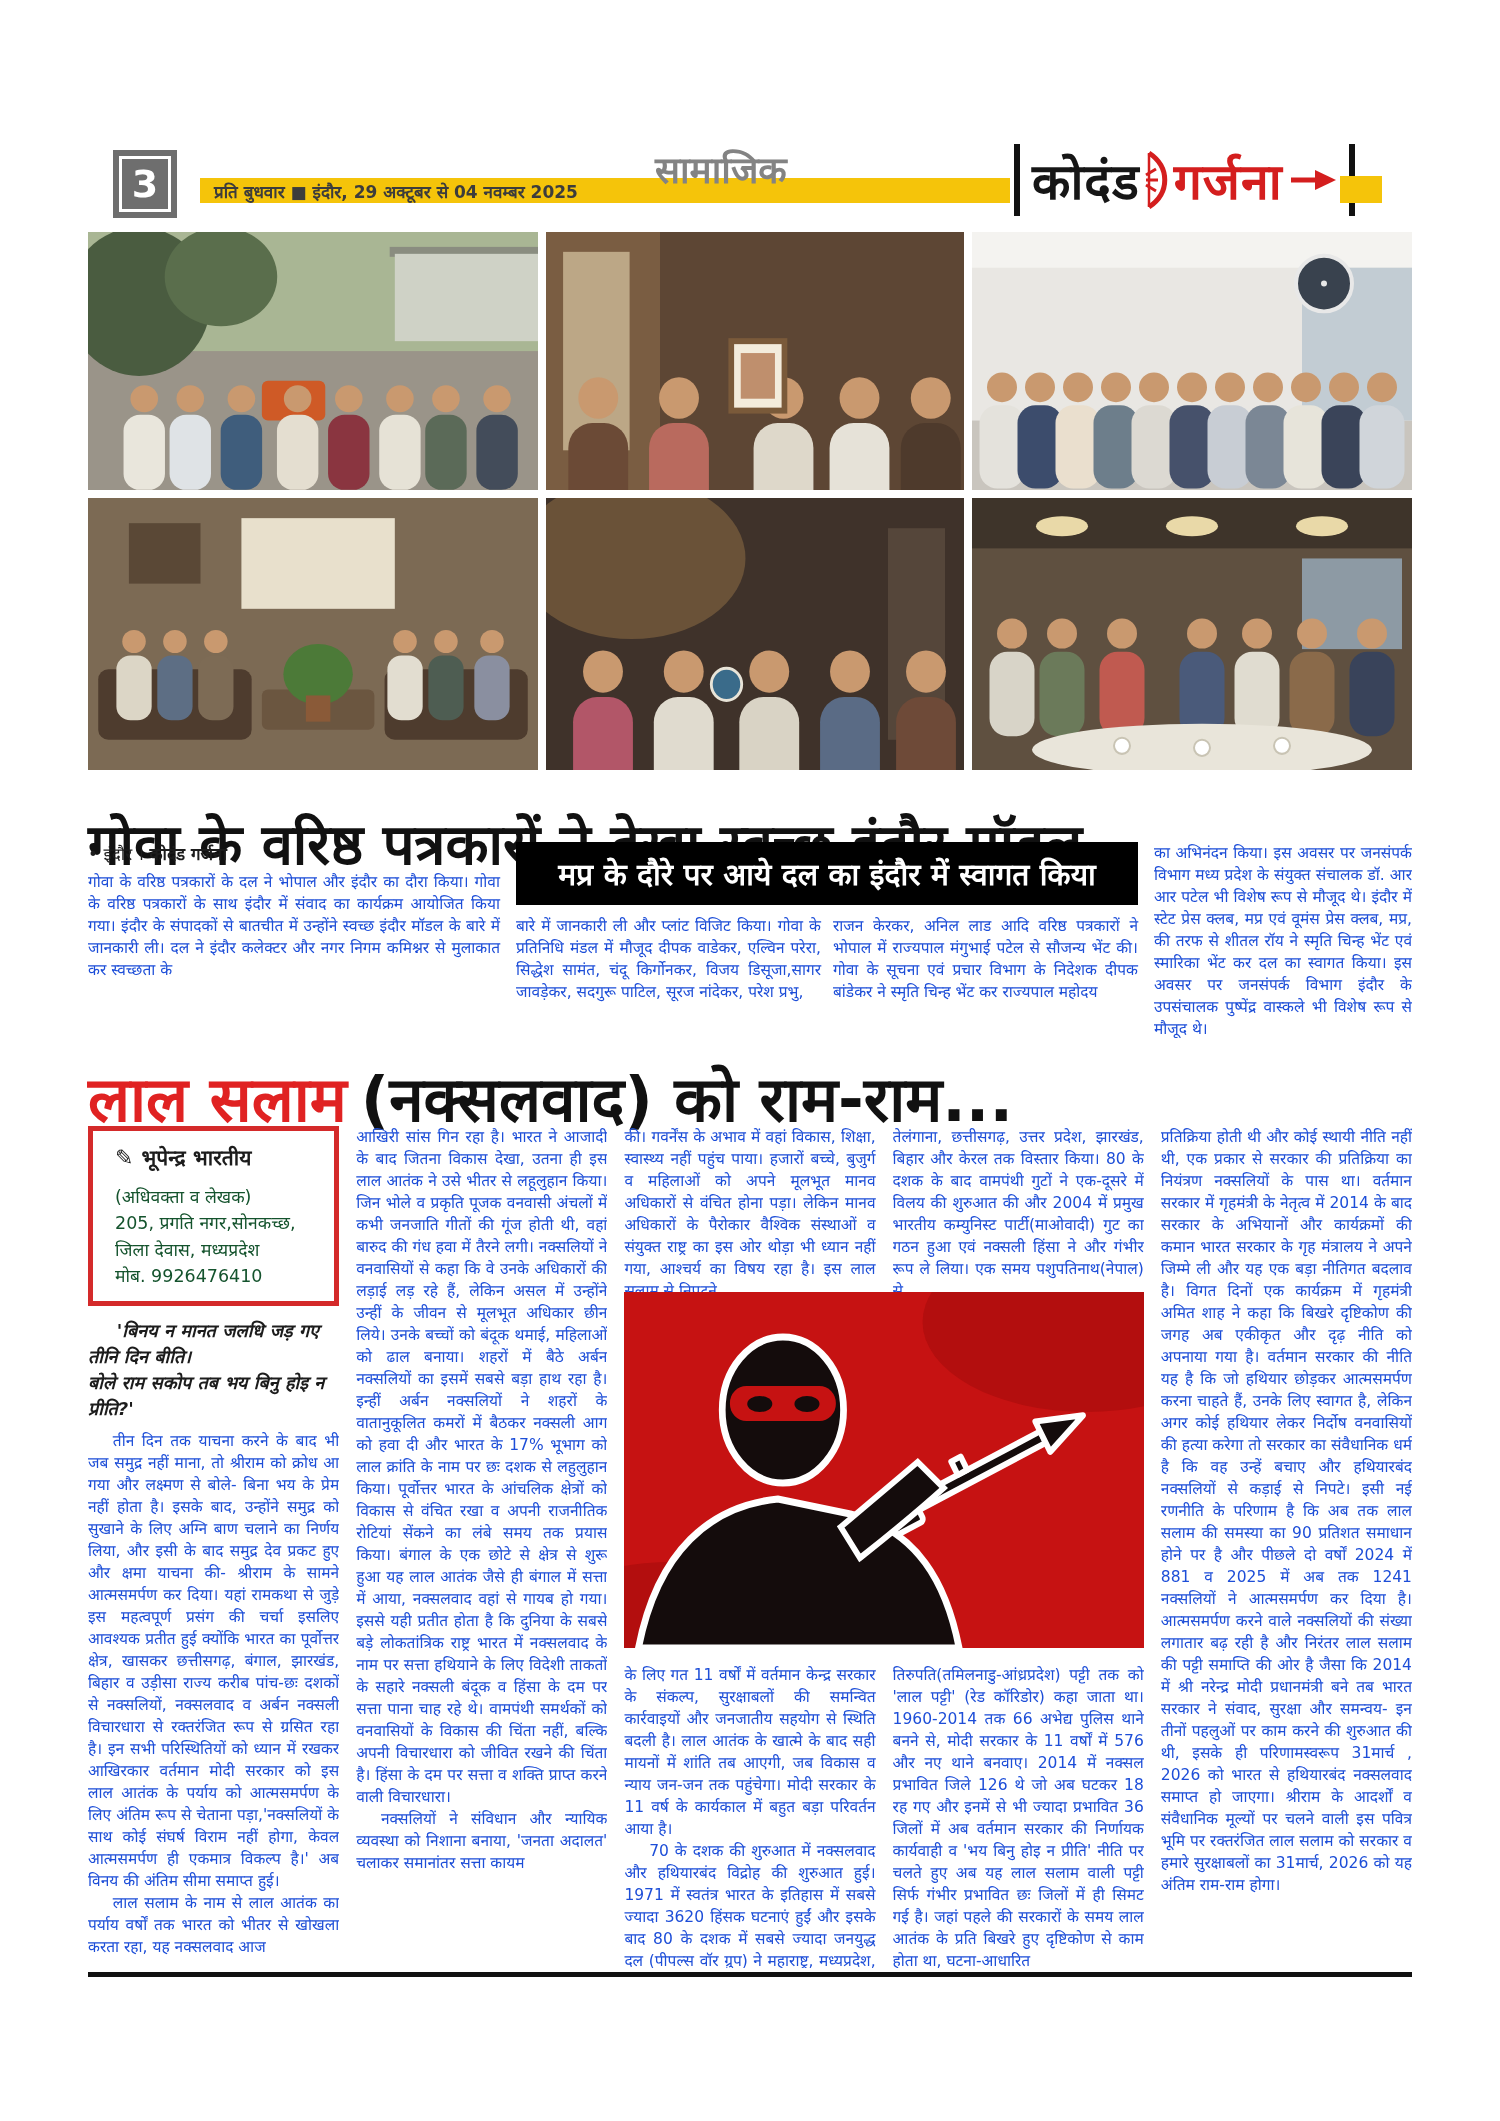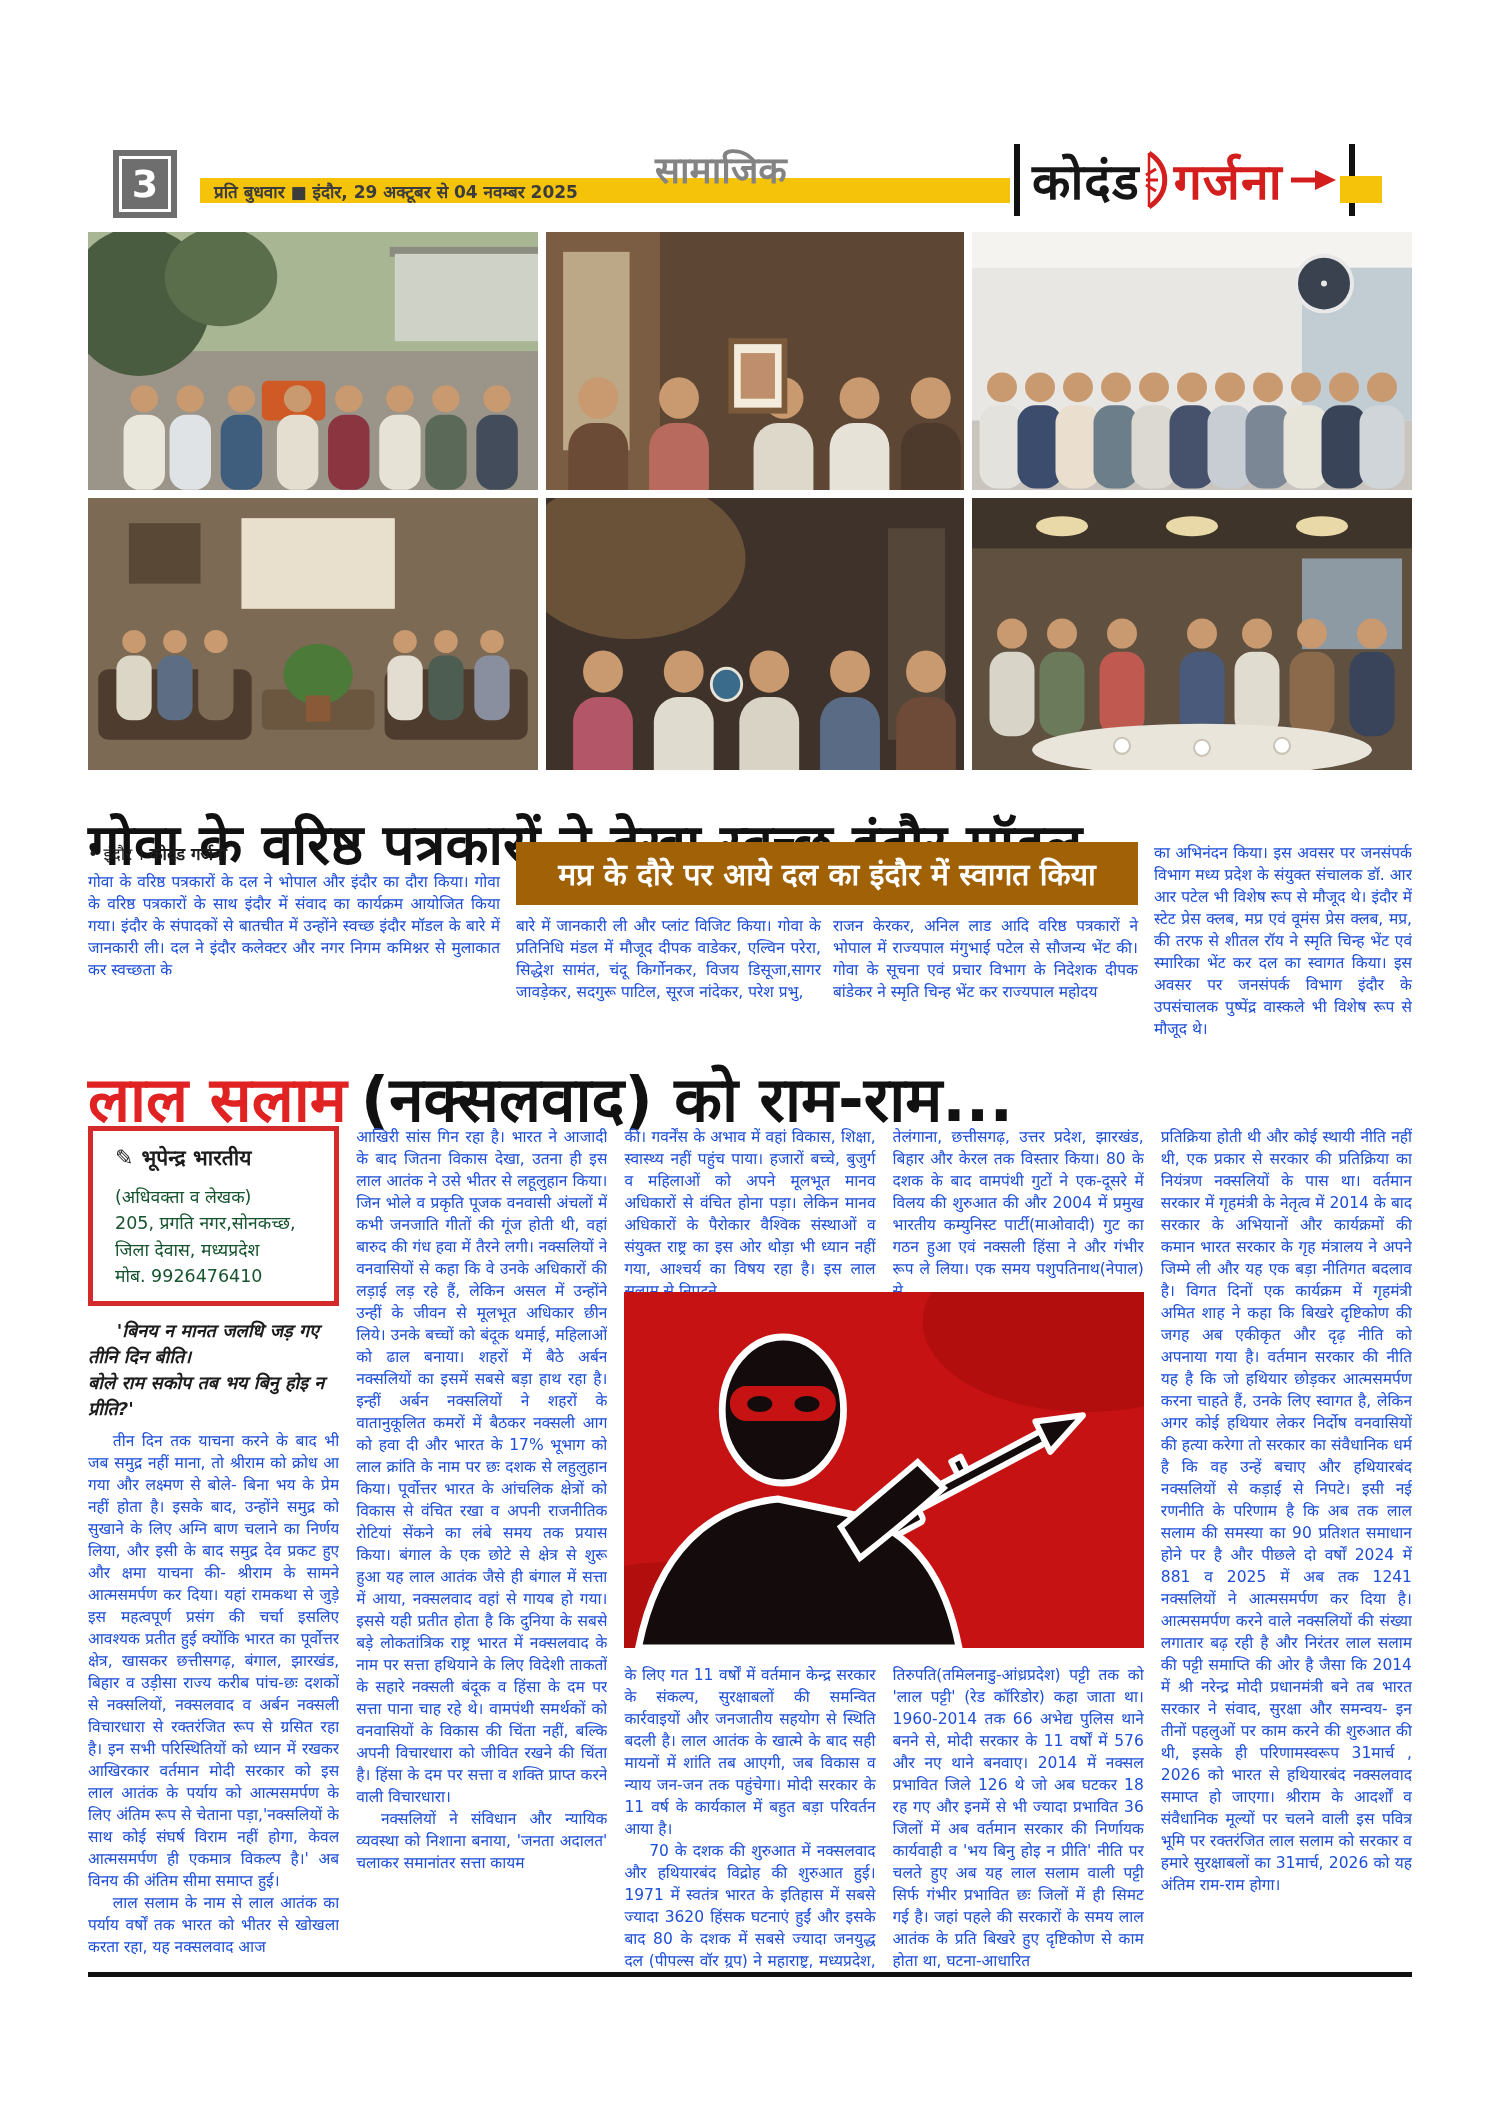--- a/index.html
+++ b/index.html
@@ -26,21 +26,21 @@
           grid-template-columns:450px 418px 440px;grid-template-rows:258px 272px;gap:8px;}
   .photo{position:relative;overflow:hidden;background:#888;}
   .photo svg{display:block;width:100%;height:100%;}
   
   .art1-head{position:absolute;left:88px;top:766px;width:1324px;font-size:56px;font-weight:bold;
              color:#111;letter-spacing:0;white-space:nowrap;}
   .art1{position:absolute;left:88px;top:842px;width:1324px;height:196px;display:grid;
         grid-template-columns:412px 1fr 258px;gap:16px;overflow:hidden;}
   .byline{font-size:17px;margin:0 0 6px 0;}
   .byline b{font-weight:bold;}
-  .redbox{background:#a16207;color:#fff;font-size:30px;font-weight:bold;text-align:center;
+  .redbox{background:#000000;color:#fff;font-size:30px;font-weight:bold;text-align:center;
           padding:11px 4px;margin-bottom:10px;}
   .twocol{display:flex;gap:12px;align-items:flex-end;}
   .twocol>div{flex:1;}
   p.body{margin:0;font-size:15.5px;line-height:1.42;text-align:justify;color:#1d4ed8;}
   p.ind{text-indent:1.6em;}
   
   .art2-head{position:absolute;left:88px;top:1004px;width:1324px;font-size:62px;font-weight:bold;
              color:#111;white-space:nowrap;}
   .art2-head .red{color:#e02222;margin-right:14px;}
   .a2cols{position:absolute;left:88px;top:1126px;width:1324px;height:842px;display:grid;

